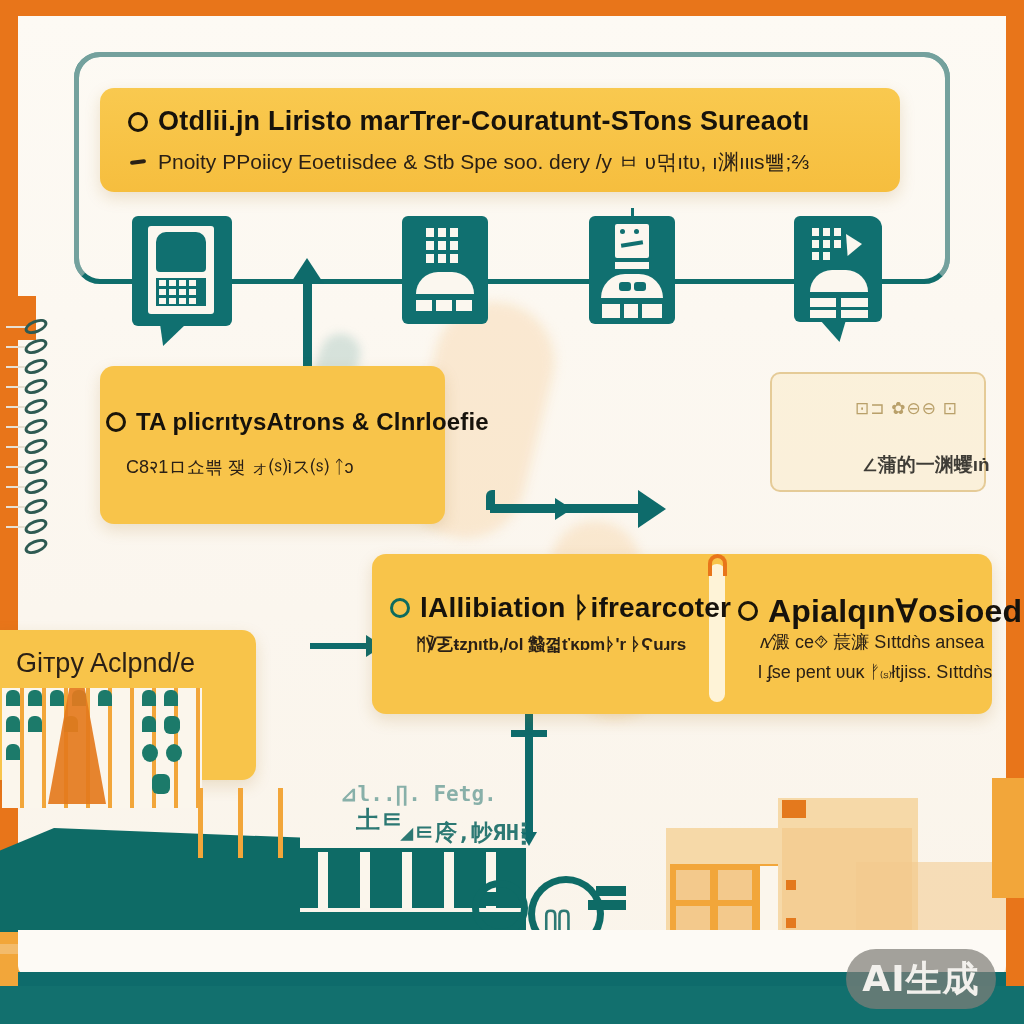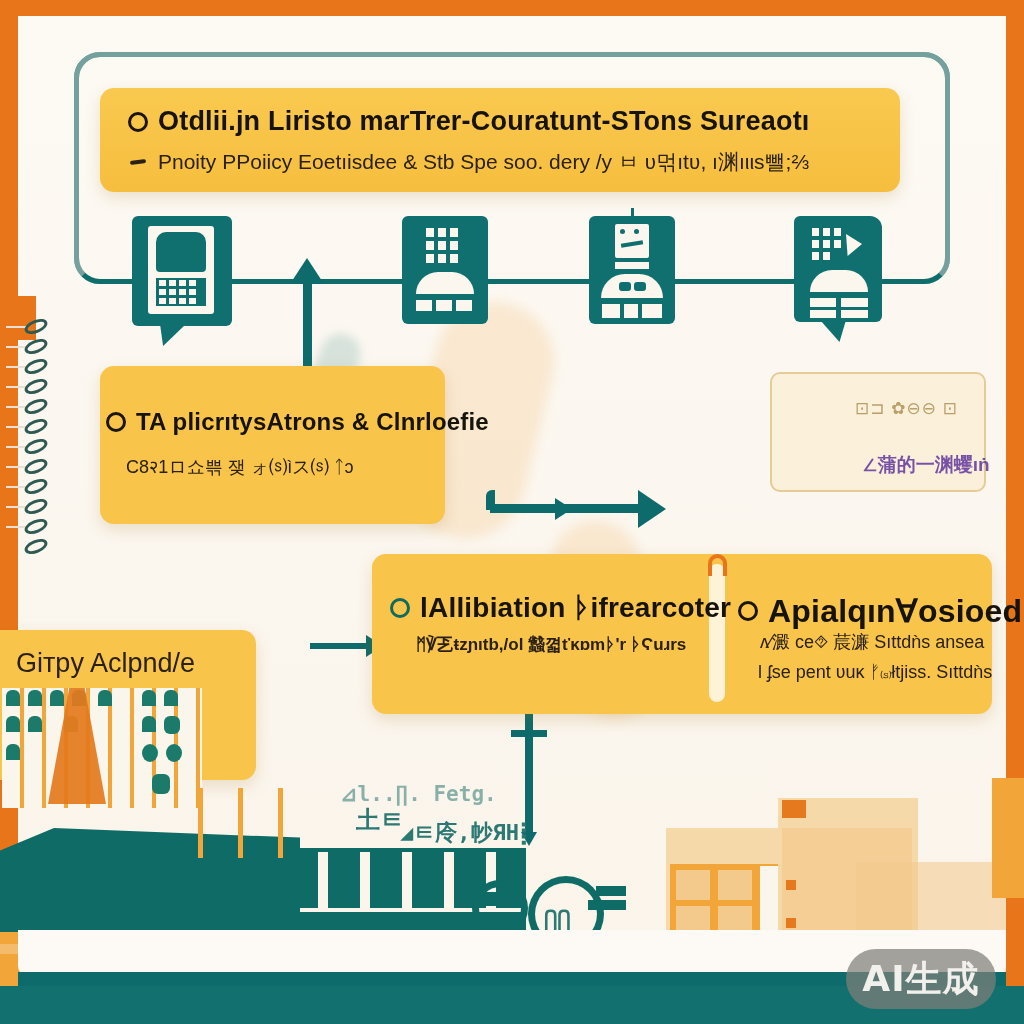--- a/index.html
+++ b/index.html
@@ -101,21 +101,21 @@
     border:2px solid rgba(226,196,140,.85);
     border-radius:10px;
   }
   .ghost-icons{
     position:absolute;left:855px;top:398px;
     display:flex;gap:9px;align-items:center;
     color:#B9A06A;font-size:17px;letter-spacing:1px;
   }
   .ghost-cjk{
     position:absolute;left:862px;top:452px;
-    color:#4c1d95;font-size:19px;font-weight:bold;opacity:.75;
+    color:#000000;font-size:19px;font-weight:bold;opacity:.75;
     white-space:nowrap;
   }
 
   
   .spiral{position:absolute;left:6px;top:320px;width:56px;height:250px;}
   .spiral .coil{
     position:absolute;left:18px;width:24px;height:13px;
     border:3px solid #2E5A52;border-radius:50%;
     transform:rotate(-22deg);box-sizing:border-box;
   }

